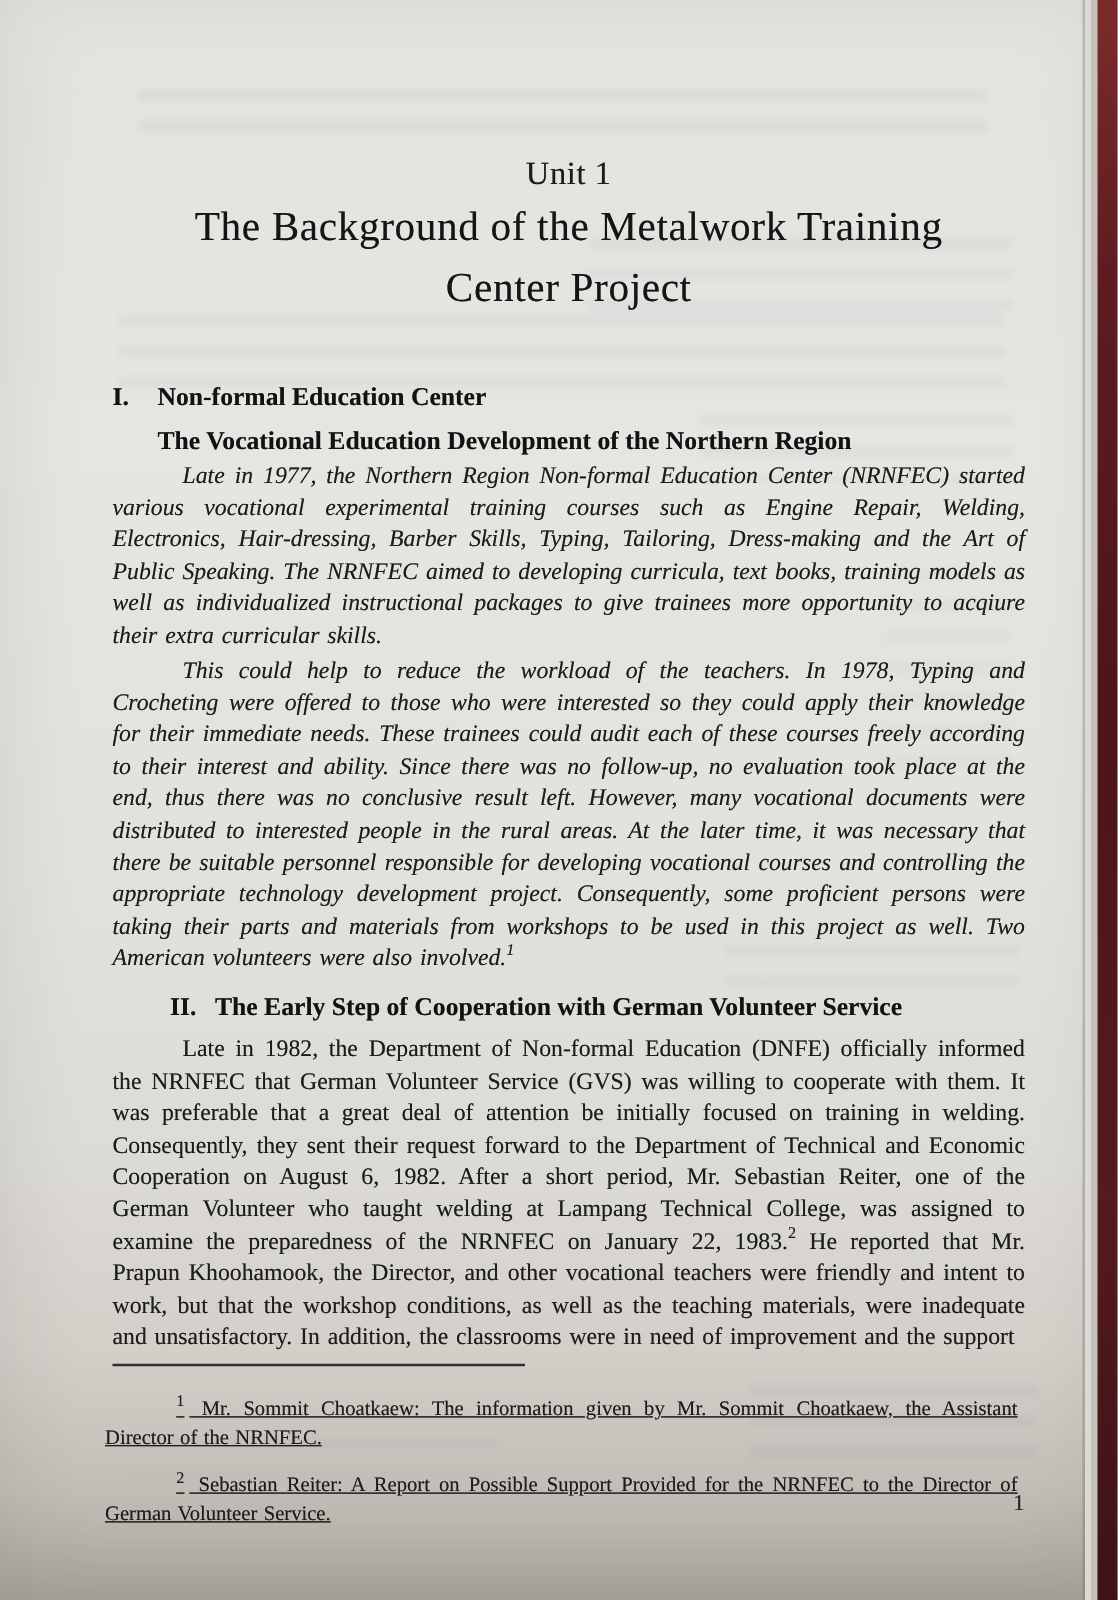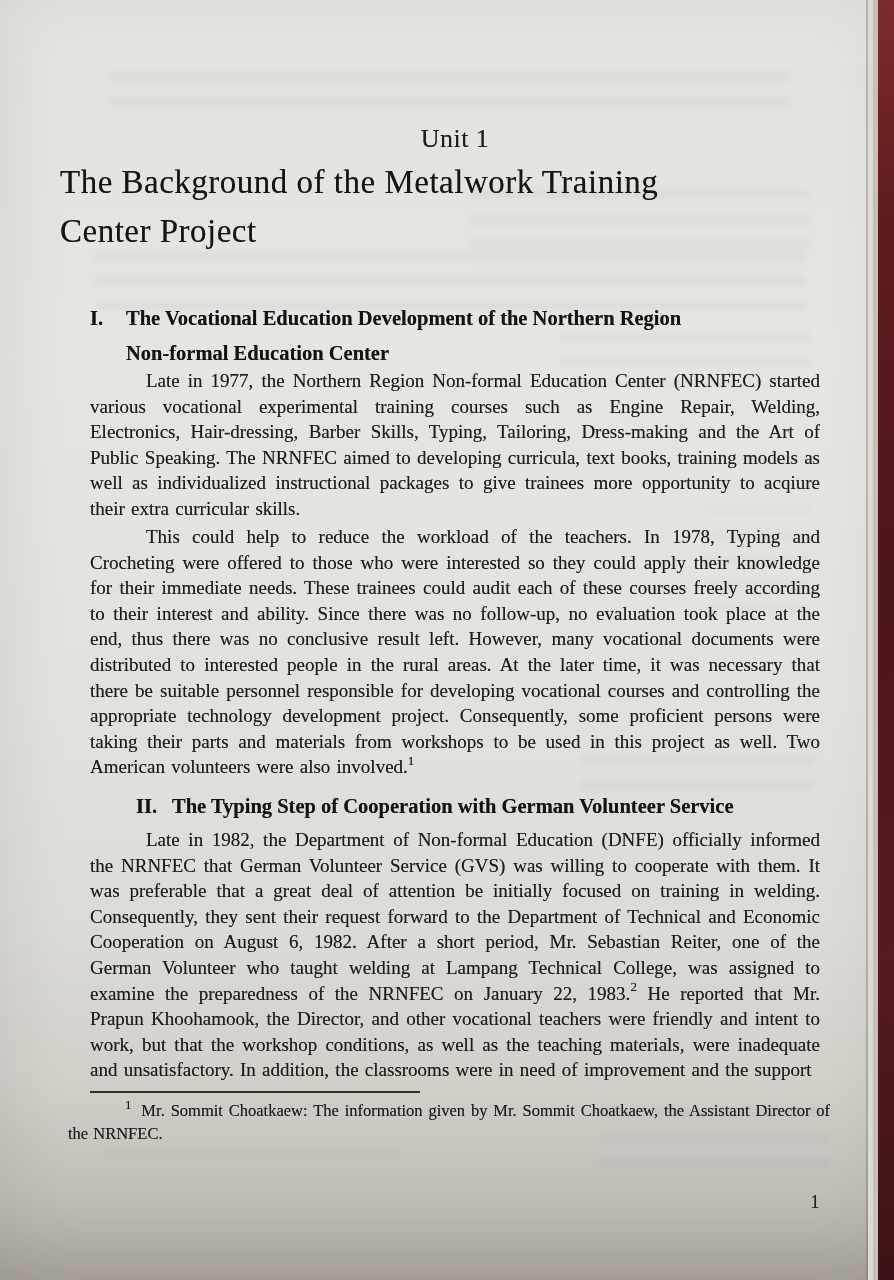--- a/index.html
+++ b/index.html
@@ -34,55 +34,55 @@
       rgba(95,110,145,0.12) 0 9px, rgba(0,0,0,0) 9px 25px);
     filter: blur(2.5px);
     pointer-events: none;
   }
   .unit-label {
     position: absolute; top: 124px; left: 90px; width: 730px;
     text-align: center; font-size: 26px; letter-spacing: 0.5px;
   }
   .page-title {
     position: absolute; top: 158px; left: 60px; width: 790px; margin: 0;
-    text-align: left; font-size: 33px; font-weight: normal;
+    text-align: center; font-size: 33px; font-weight: normal;
     line-height: 49px; letter-spacing: 0.5px; color: #161515;
   }
   .page-title span { display: block; }
   .sec-heading {
     position: absolute; left: 90px; width: 716px;
     font-weight: bold; font-size: 20.5px; line-height: 35px; color: #131212;
   }
   .sec-heading .sec-num { position: absolute; left: 0; top: 0; }
   .sec-heading .sec-line { display: block; padding-left: 36px; }
   .h1pos { top: 301px; }
   .h2pos { top: 789px; margin-left: 46px; }
   .body-par {
     position: absolute; left: 90px; width: 730px; margin: 0;
     font-size: 19px; line-height: 25.6px;
     text-align: justify; text-indent: 56px;
     word-spacing: 1.5px;
   }
-  .p1pos { top: 368px; }
-  .p2pos { top: 524px; }
+  .p1pos { top: 368px; font-style: italic; }
+  .p2pos { top: 524px; font-style: italic; }
   .p3pos { top: 827px; }
   sup.ref {
     font-size: 13px; line-height: 0; position: relative; top: -1px;
     vertical-align: super; font-weight: normal;
   }
   .fn-rule {
     position: absolute; top: 1091px; left: 90px; width: 330px; height: 0;
     border-top: 2px solid #33312f;
   }
   .footnotes {
     position: absolute; top: 1100px; left: 68px; width: 762px;
     font-size: 16.5px; line-height: 22.5px; text-align: justify;
     word-spacing: 1px;
   }
-  .footnote { margin: 0; text-indent: 57px; }
+  .footnote { margin: 16px; text-indent: 57px; text-decoration: underline; }
   .footnote sup.ref { margin-right: 4px; }
   .page-number {
     position: absolute; top: 1192px; left: 798px; width: 34px;
     text-align: center; font-size: 18px; color: #222;
   }
 </style>
 </head>
 <body>
 
 <div class="photo">
@@ -100,35 +100,36 @@
   <div class="ghost" style="top:1150px;left:100px;width:300px;height:30px;opacity:.3"></div>
 
   <div class="unit-label">Unit 1</div>
   <h1 class="page-title">
     <span>The Background of the Metalwork Training</span>
     <span>Center Project</span>
   </h1>
 
   <div class="sec-heading h1pos">
     <span class="sec-num">I.</span>
+    <span class="sec-line">Non-formal Education Center</span>
     <span class="sec-line">The Vocational Education Development of the Northern Region</span>
-    <span class="sec-line">Non-formal Education Center</span>
   </div>
 
   <p class="body-par p1pos">Late in 1977, the Northern Region Non-formal Education Center (NRNFEC) started various vocational experimental training courses such as Engine Repair, Welding, Electronics, Hair-dressing, Barber Skills, Typing, Tailoring, Dress-making and the Art of Public Speaking.  The NRNFEC aimed to developing curricula, text books, training models as well as individualized instructional packages to give trainees more opportunity to acqiure their extra curricular skills.</p>
 
   <p class="body-par p2pos"><span>This could help to reduce the workload of the teachers.  In 1978, Typing and Crocheting were offered to those who were interested so they could apply their knowledge for their immediate needs.  These trainees could audit each of these courses freely according to their interest and ability.  Since there was no follow-up, no evaluation took place at the end, thus there was no conclusive result left.  However, many vocational documents were distributed to interested people in the rural areas.  At the later time, it was necessary that there be suitable personnel responsible for developing vocational courses and controlling the appropriate technology development project.  Consequently, some proficient persons were taking their parts and materials from workshops to be used in this project as well.  Two American volunteers were also involved.</span><sup class="ref">1</sup></p>
 
   <div class="sec-heading h2pos">
     <span class="sec-num">II.</span>
-    <span class="sec-line">The Typing Step of Cooperation with German Volunteer Service</span>
+    <span class="sec-line">The Early Step of Cooperation with German Volunteer Service</span>
   </div>
 
   <p class="body-par p3pos"><span>Late in 1982, the Department of Non-formal Education (DNFE) officially informed the NRNFEC that German Volunteer Service (GVS) was willing to cooperate with them.  It was preferable that a great deal of attention be initially focused on training in welding.  Consequently, they sent their request forward to the Department of Technical and Economic Cooperation on August 6, 1982.  After a short period, Mr. Sebastian Reiter, one of the German Volunteer who taught welding at Lampang Technical College, was assigned to examine the preparedness of the NRNFEC on January 22, 1983.</span><sup class="ref">2</sup><span> He reported that Mr. Prapun Khoohamook, the Director, and other vocational teachers were friendly and intent to work, but that the workshop conditions, as well as the teaching materials, were inadequate and unsatisfactory.  In addition, the classrooms were in need of improvement and the support</span></p>
 
   <div class="fn-rule"></div>
   <div class="footnotes">
     <p class="footnote"><sup class="ref">1</sup><span> Mr. Sommit Choatkaew: The information given by Mr. Sommit Choatkaew, the Assistant Director of the NRNFEC.</span></p>
+    <p class="footnote"><sup class="ref">2</sup><span> Sebastian Reiter: A Report on Possible Support Provided for the NRNFEC to the Director of German Volunteer Service.</span></p>
   </div>
 
   <div class="page-number">1</div>
 
 </div>
 
 </body></html>

